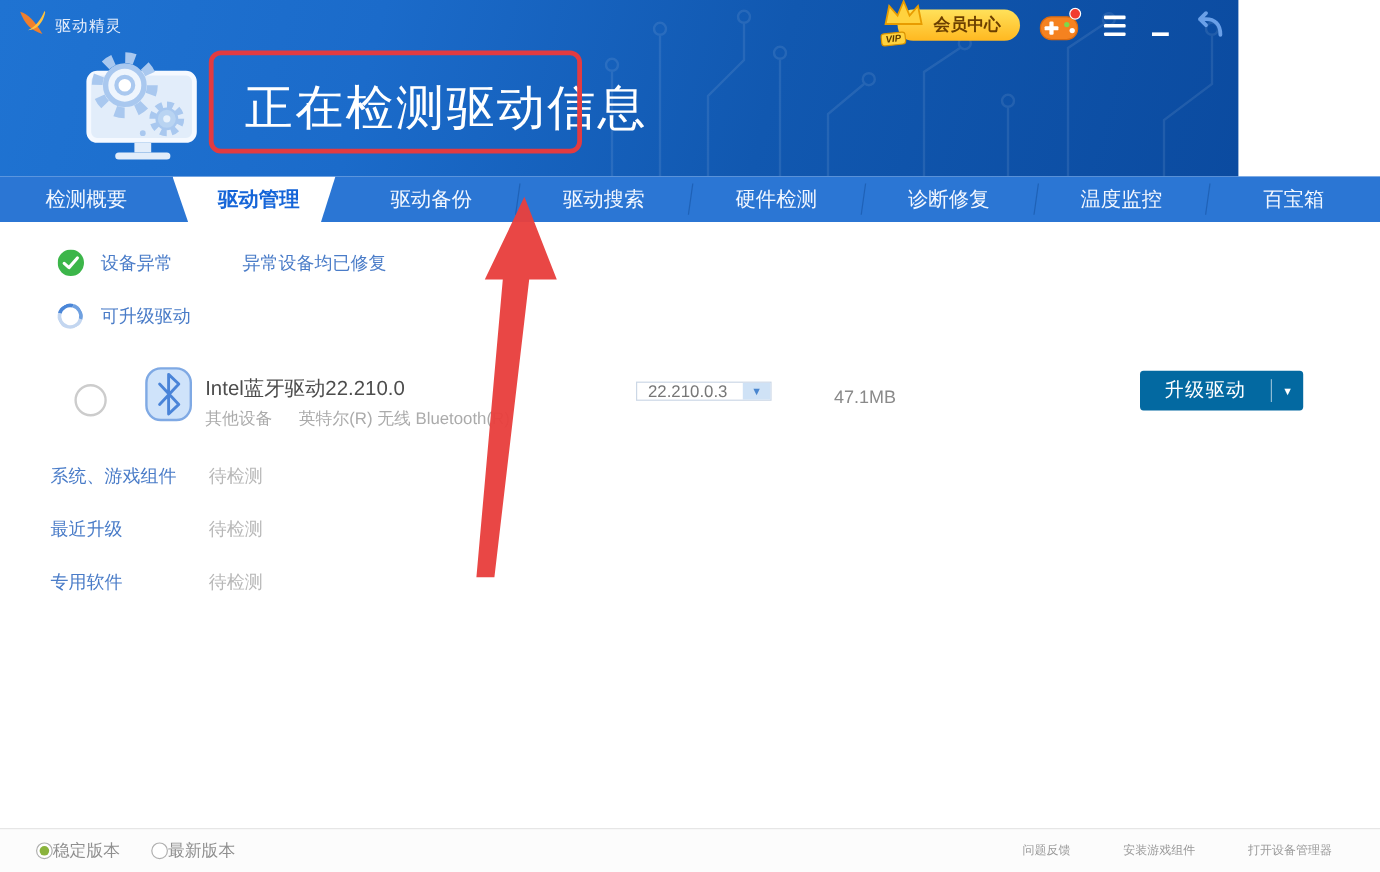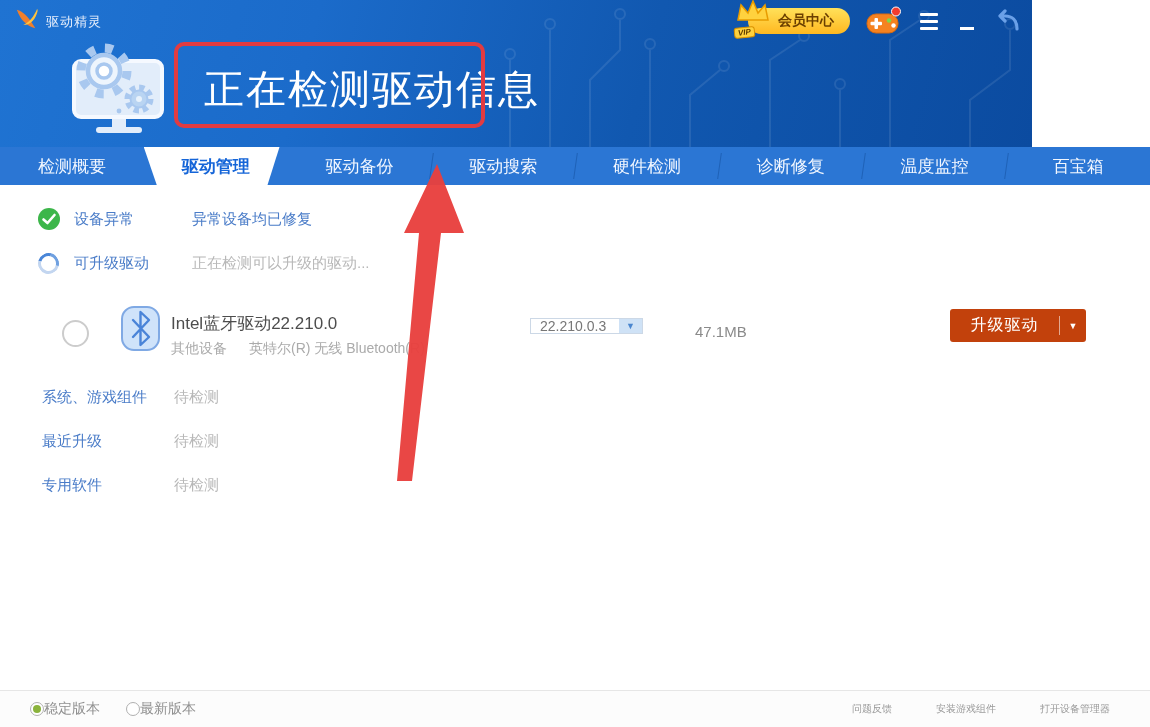--- a/index.html
+++ b/index.html
@@ -60,21 +60,21 @@
     content:""; position:absolute; left:0; top:6px; bottom:6px; width:1px;
     background:rgba(10,60,130,.35); transform:skewX(-8deg);
   }
   .tab.active {
     background:#ffffff; color:#1565d8; font-weight:bold;
     clip-path: polygon(0 0, calc(100% - 8px) 0, calc(100% - 20px) 100%, 13px 100%);
   }
 
   
   .content { position:absolute; left:0; top:185px; width:1150px; height:505px; background:#fff; }
-  .status-row { position:absolute; left:38px; display:flex; align-items:center; }
+  .status-row { position:absolute; left:48px; display:flex; align-items:center; }
   .status-icon { width:22px; height:22px; margin-right:14px; }
   .spinner {
     width:21px; height:21px; border-radius:50%; margin-right:15px;
     border:3px solid #c3d6f0; border-top-color:#4a86d8; border-right-color:#6fa0e0;
     transform:rotate(-30deg);
   }
   .blue-label { color:#4a7cc8; font-size:15px; width:118px; }
   .blue-value { color:#4a7cc8; font-size:15px; }
   .gray-value { color:#b8b8b8; font-size:15px; }
 
@@ -90,21 +90,21 @@
     border:1px solid #ccd8e6; background:#fff; display:flex; align-items:center; cursor:pointer;
   }
   .version-text { flex:1; padding-left:9px; font-size:14px; color:#777; }
   .version-caret {
     width:23px; height:100%; background:#cfe2f6; display:flex; align-items:center; justify-content:center;
     color:#4a86cf; font-size:9px;
   }
   .driver-size { position:absolute; left:695px; top:138px; font-size:15px; color:#8a8a8a; }
   .upgrade-btn {
     position:absolute; left:950px; top:124px; width:136px; height:33px;
-    background:#c2410c; border-radius:3px; display:flex; align-items:center;
+    background:#0369a1; border-radius:3px; display:flex; align-items:center;
     color:#fff; cursor:pointer;
   }
   .upgrade-label { flex:1; text-align:center; font-size:16px; letter-spacing:1px; }
   .upgrade-split { width:1px; height:19px; background:rgba(255,255,255,.55); }
   .upgrade-caret { width:26px; text-align:center; font-size:9px; }
 
   .cat-row { position:absolute; left:42px; display:flex; align-items:center; }
   .cat-label { color:#4a7cc8; font-size:15px; width:132px; }
   .cat-status { color:#b8b8b8; font-size:15px; }
 
@@ -235,21 +235,20 @@
       <circle cx="11" cy="11" r="11" fill="#3cb64a"></circle>
       <polyline points="5.5,11.5 9.5,15 16.5,7" fill="none" stroke="#ffffff" stroke-width="2.6" stroke-linecap="round" stroke-linejoin="round"></polyline>
     </svg>
     <span class="blue-label">设备异常</span>
     <span class="blue-value">异常设备均已修复</span>
   </div>
 
   <div class="status-row" style="top:68px;">
     <div class="spinner"></div>
     <span class="blue-label">可升级驱动</span>
-    <span class="gray-value">正在检测可以升级的驱动...</span>
   </div>
 
   <div class="checkbox-circle"></div>
   <svg class="bt-icon" viewBox="0 0 41 47">
     <rect x="2" y="2" width="37" height="43" rx="12" fill="#cfe3fa" stroke="#7fa9e4" stroke-width="2"></rect>
     <path d="M13 15 L29 32 L20.5 40 L20.5 7 L29 15 L13 32" fill="none" stroke="#4a84d8" stroke-width="2.4" stroke-linejoin="round" stroke-linecap="round"></path>
   </svg>
   <div class="driver-title">Intel蓝牙驱动22.210.0</div>
   <div class="driver-sub">
     <span>其他设备</span>

